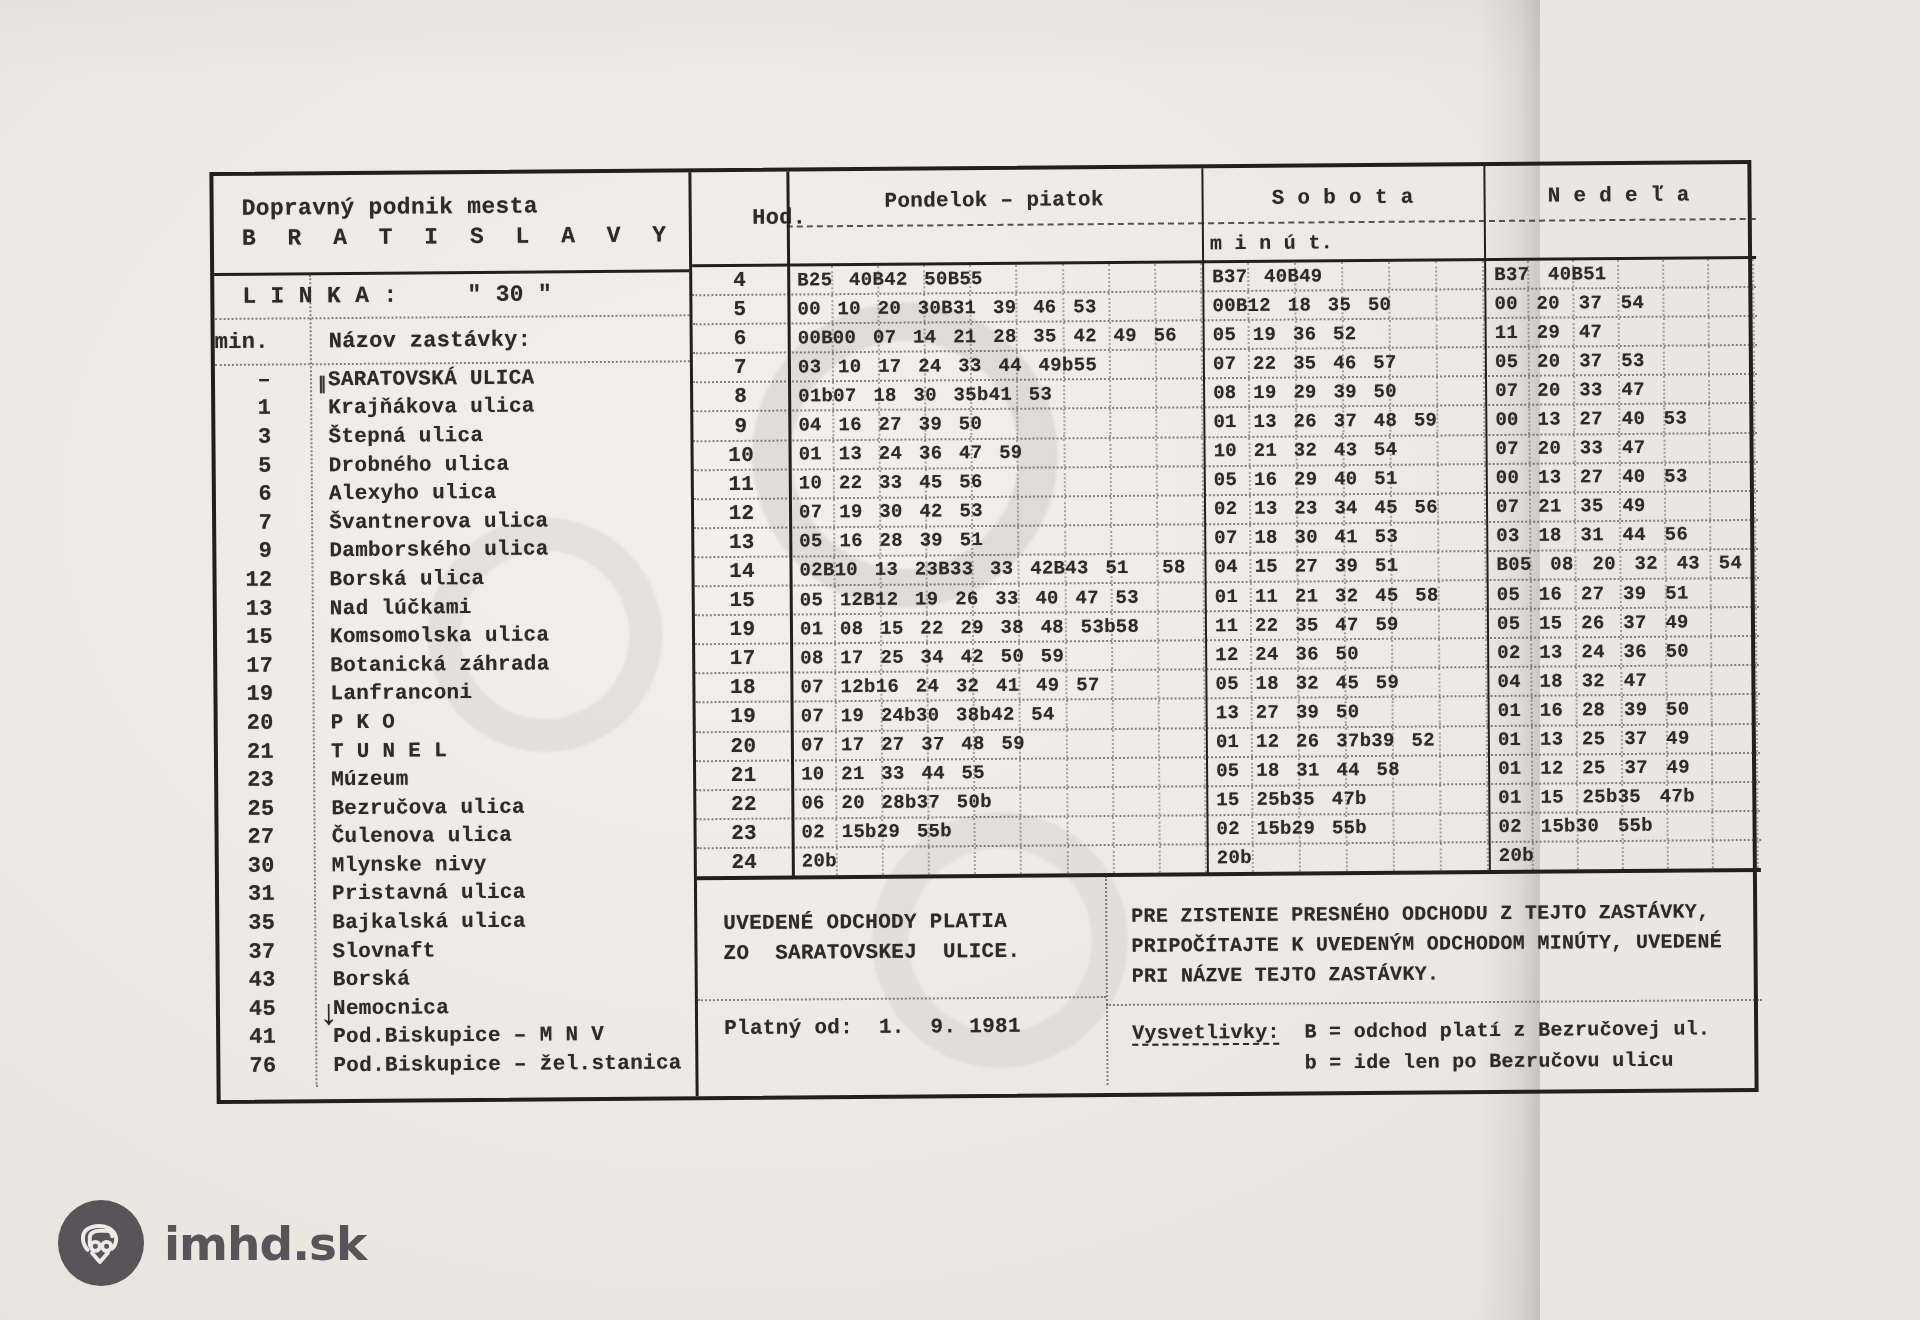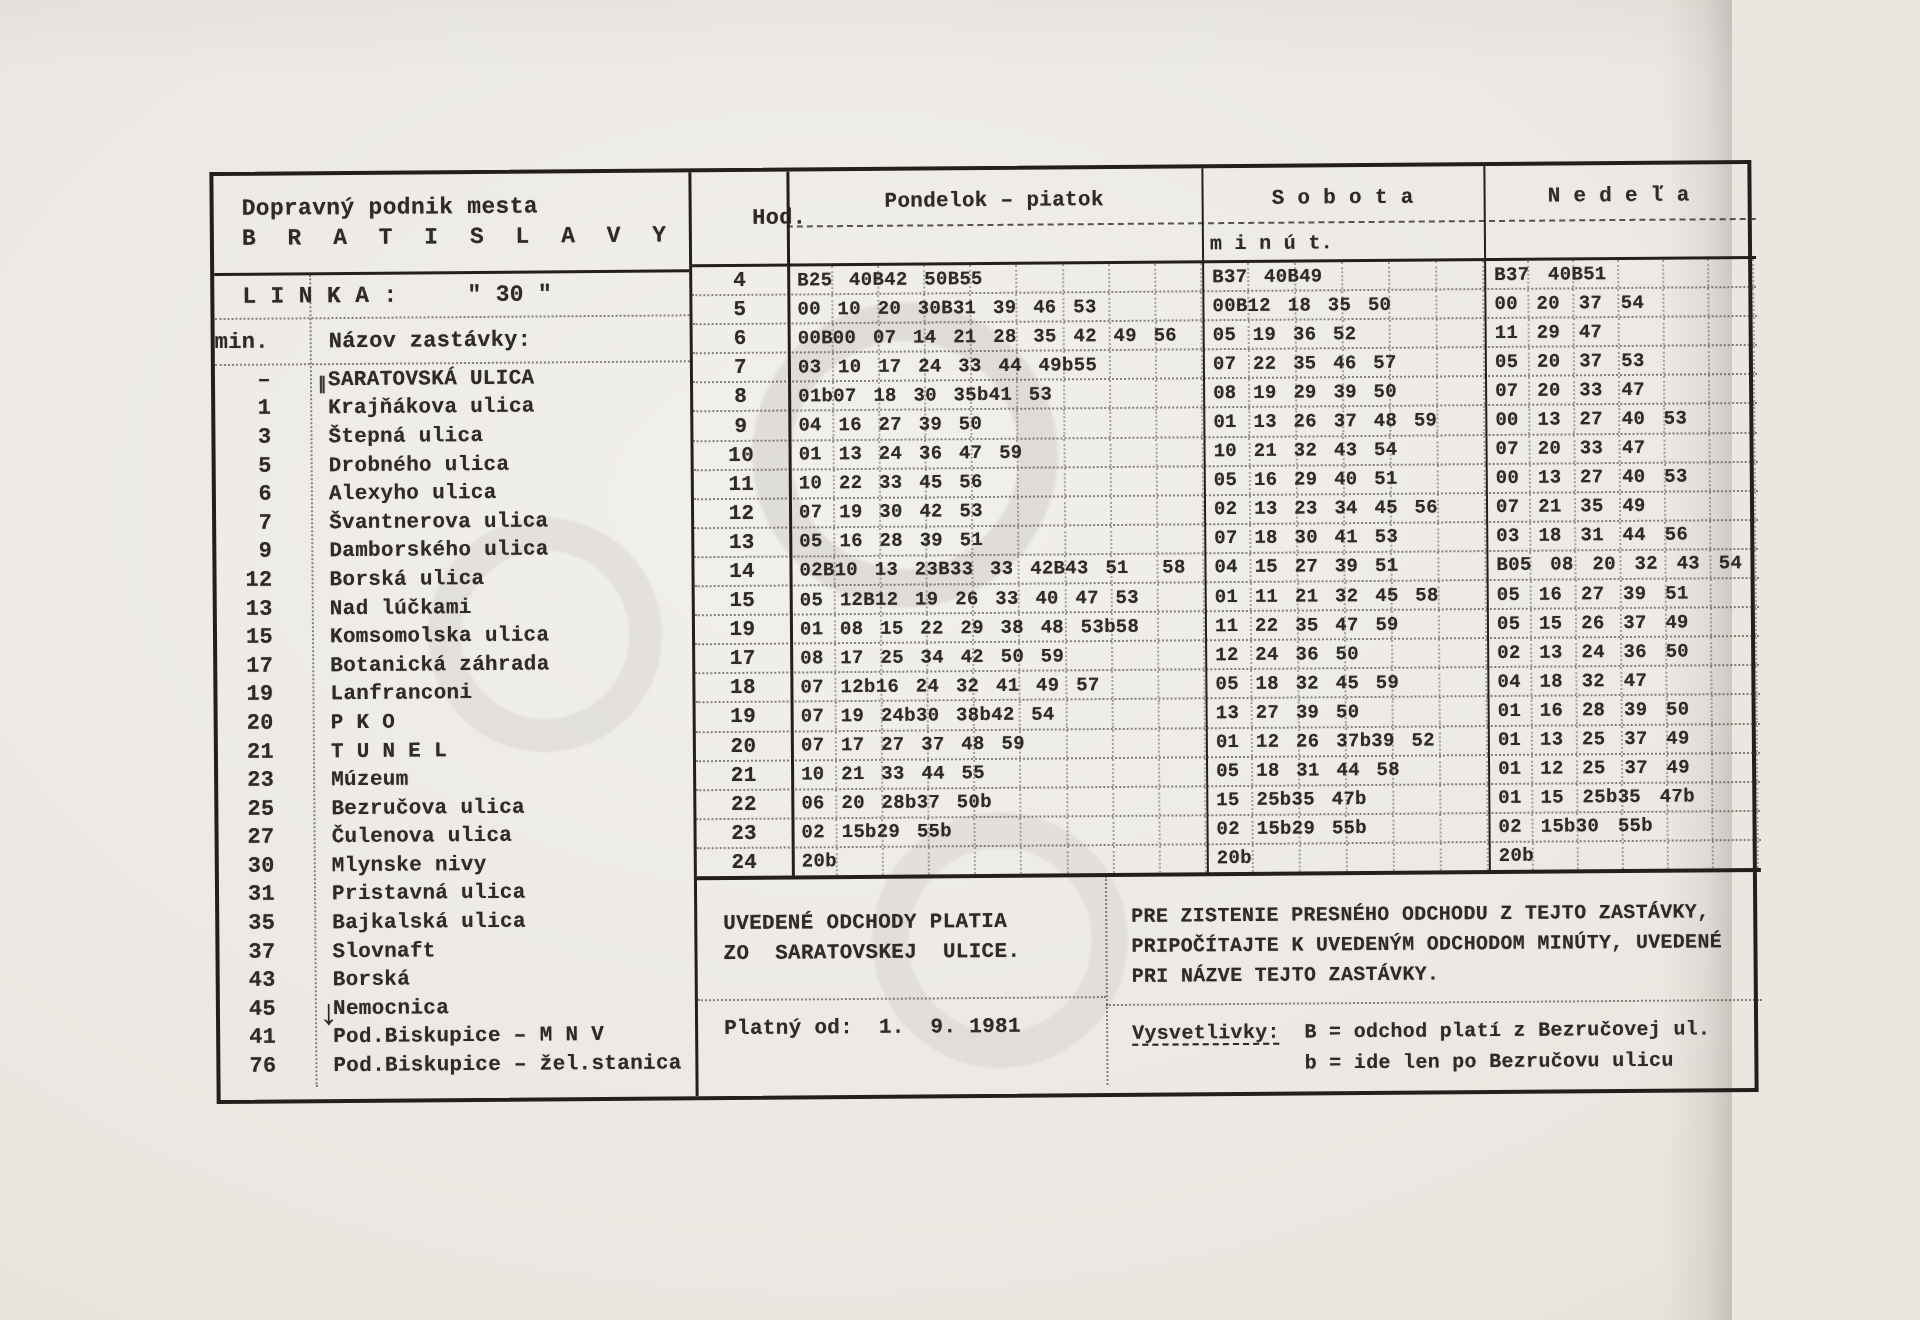--- a/index.html
+++ b/index.html
@@ -10,21 +10,21 @@
   }
   *{margin:0;padding:0;box-sizing:border-box;}
   html,body{width:1920px;height:1320px;}
   body{
     font-family:"Liberation Mono","DejaVu Sans Mono",monospace;
     color:var(--ink);
     background:var(--paper);
     overflow:hidden;
   }
   .paper{
-    position:relative;width:1732px;height:1320px;
+    position:relative;width:1540px;height:1320px;
     background:
       radial-gradient(130% 115% at 48% 38%, rgba(255,255,255,.38), rgba(255,255,255,0) 55%, rgba(98,92,84,.10) 100%),
       linear-gradient(to right, rgba(0,0,0,0) 96%, rgba(90,85,78,.10) 98.6%, rgba(60,56,50,.20) 100%),
       linear-gradient(to bottom, rgba(120,114,105,.06), rgba(0,0,0,0) 6%),
       var(--paper);
   }
   .ghost{position:absolute;border-radius:50%;pointer-events:none;}
   .g1{left:690px;top:240px;width:430px;height:430px;
       background:radial-gradient(closest-side, transparent 52%, rgba(178,174,166,.28) 54% 70%, transparent 72%);}
   .g2{left:380px;top:470px;width:330px;height:330px;
@@ -1086,13 +1086,26 @@
       <div class="notes-right">
         <div class="nr-line">PRE ZISTENIE PRESNÉHO ODCHODU Z TEJTO ZASTÁVKY,</div>
         <div class="nr-line">PRIPOČÍTAJTE K UVEDENÝM ODCHODOM MINÚTY, UVEDENÉ</div>
         <div class="nr-line">PRI NÁZVE TEJTO ZASTÁVKY.</div>
       </div>
       <div class="nr-dot"></div>
       <div class="vysvetlivky"><span class="vys-label">Vysvetlivky:</span><span>  B = odchod platí z Bezručovej ul.</span><br><span>              b = ide len po Bezručovu ulicu</span></div>
     </div>
   </div>
 
+  <div class="logo">
+    <div class="logo-circle">
+      <svg width="56" height="56" viewBox="0 0 100 100" fill="none" stroke="#eceae6" stroke-width="7" stroke-linecap="round" stroke-linejoin="round">
+        <path d="M26 62 C14 48 14 28 32 22 C48 17 64 20 72 30 C80 40 78 52 70 60"></path>
+        <path d="M30 40 L30 54 M30 40 C30 32 38 28 48 28 L60 28 C66 28 70 32 70 38"></path>
+        <circle cx="40" cy="56" r="8"></circle>
+        <circle cx="60" cy="56" r="8"></circle>
+        <path d="M48 56 L52 56"></path>
+        <path d="M34 68 L48 84 L62 68"></path>
+      </svg>
+    </div>
+    <span class="logo-word">imhd.sk</span>
+  </div>
 </div>
 
 </body></html>

